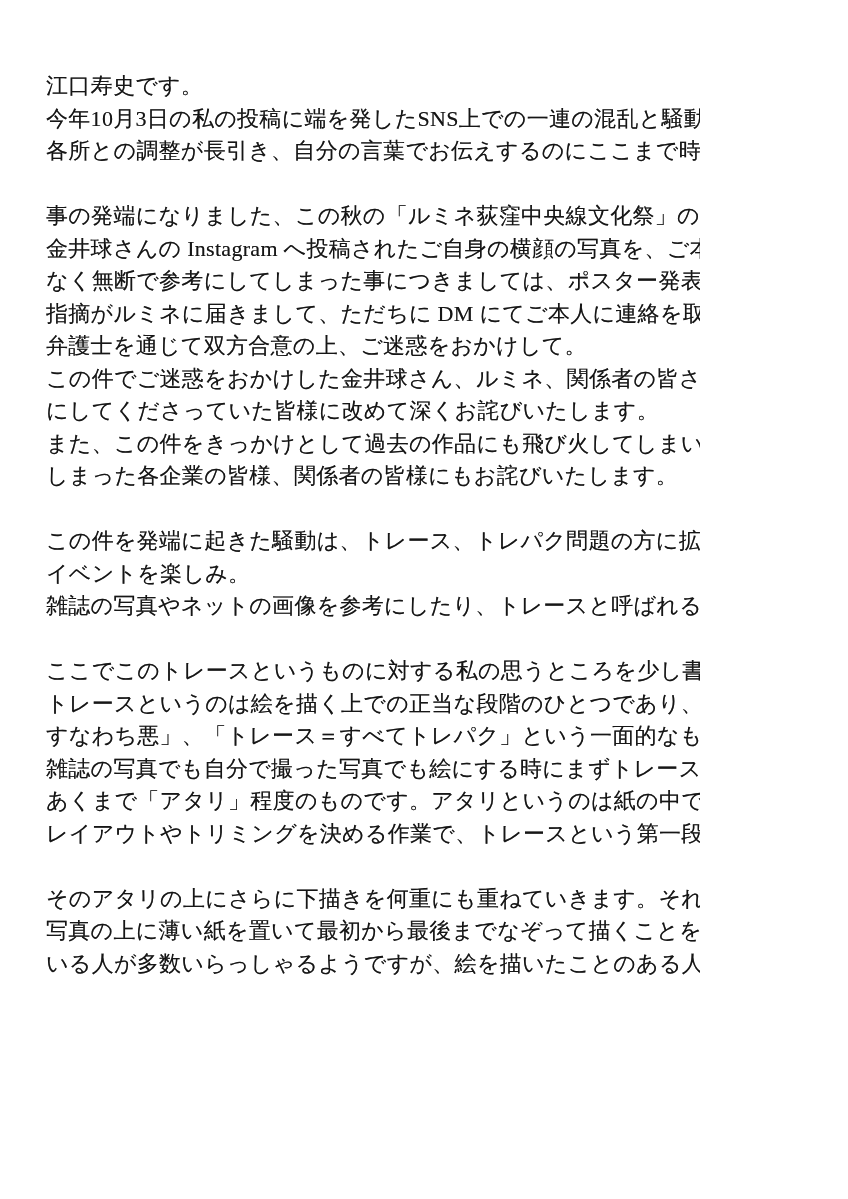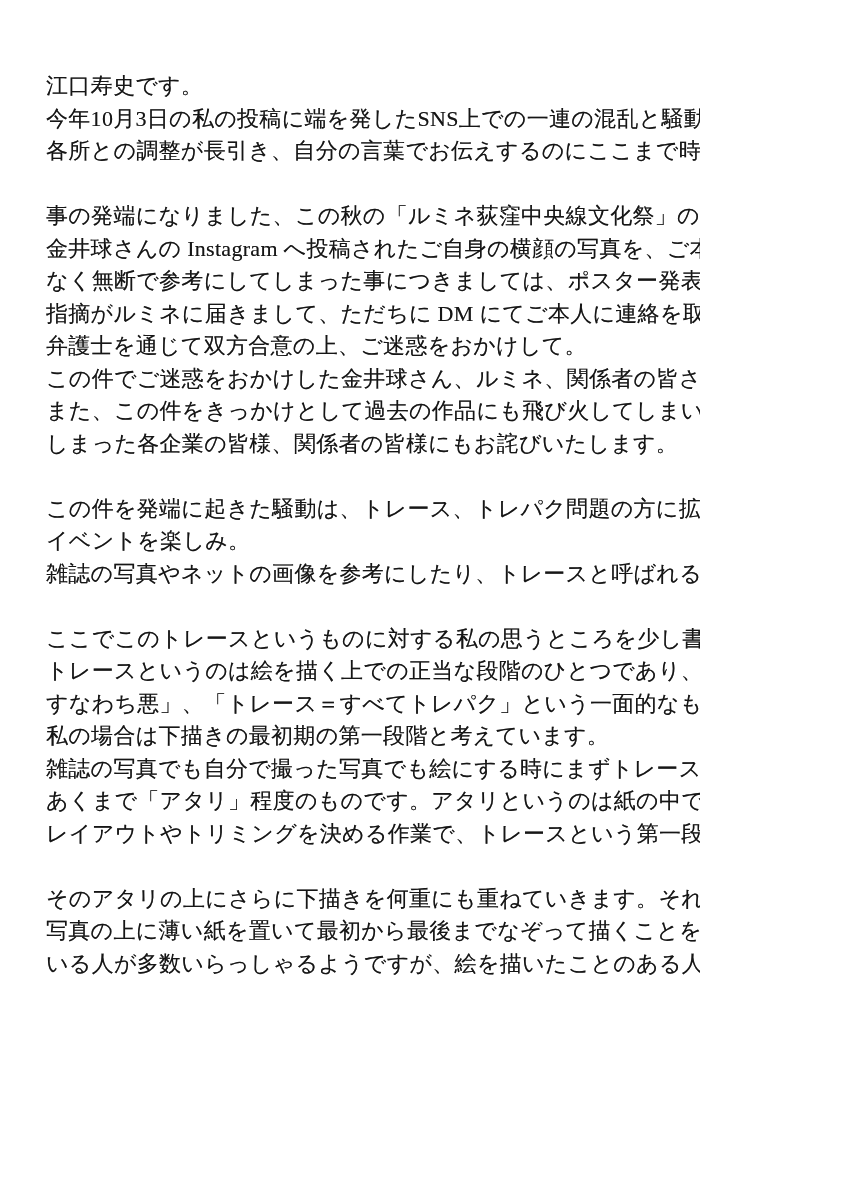--- a/index.html
+++ b/index.html
@@ -48,33 +48,33 @@
         <div class="line">今年10月3日の私の投稿に端を発したSNS上での一連の混乱と騒動につきまして。</div>
         <div class="line">各所との調整が長引き、自分の言葉でお伝えするのにここまで時間を要してしまいま</div>
       </div>
       <div class="paragraph">
         <div class="line">事の発端になりました、この秋の「ルミネ荻窪中央線文化祭」のポスター制作に際し、</div>
         <div class="line">金井球さんの Instagram へ投稿されたご自身の横顔の写真を、ご本人に対する配慮</div>
         <div class="line">なく無断で参考にしてしまった事につきましては、ポスター発表直後にご本人からの</div>
         <div class="line">指摘がルミネに届きまして、ただちに DM にてご本人に連絡を取って謝罪し、その後</div>
         <div class="line">弁護士を通じて双方合意の上、ご迷惑をおかけして。</div>
         <div class="line">この件でご迷惑をおかけした金井球さん、ルミネ、関係者の皆さま、イベントを楽しみ</div>
+        <div class="line">にしてくださっていた皆様に改めて深くお詫びいたします。</div>
         <div class="line">また、この件をきっかけとして過去の作品にも飛び火してしまい、ご迷惑をおかけして</div>
         <div class="line">しまった各企業の皆様、関係者の皆様にもお詫びいたします。</div>
       </div>
       <div class="paragraph">
         <div class="line">この件を発端に起きた騒動は、トレース、トレパク問題の方に拡がり、更に大きなもの</div>
         <div class="line">イベントを楽しみ。</div>
         <div class="line">雑誌の写真やネットの画像を参考にしたり、トレースと呼ばれる表現手法自体を「悪」</div>
       </div>
       <div class="paragraph">
         <div class="line">ここでこのトレースというものに対する私の思うところを少し書かせてください。</div>
         <div class="line">トレースというのは絵を描く上での正当な段階のひとつであり、「トレース＝盗用行為</div>
         <div class="line">すなわち悪」、「トレース＝すべてトレパク」という一面的なものでもありません。</div>
-        <div class="line">私の場合は下描きの最初期の第一段階と考えています。</div>
         <div class="line">雑誌の写真でも自分で撮った写真でも絵にする時にまずトレースはしますが、それは</div>
         <div class="line">あくまで「アタリ」程度のものです。アタリというのは紙の中でどの位置に絵がくるかの</div>
         <div class="line">レイアウトやトリミングを決める作業で、トレースという第一段階はそこまでです。</div>
       </div>
       <div class="paragraph">
         <div class="line">そのアタリの上にさらに下描きを何重にも重ねていきます。それは参考にした写真か</div>
         <div class="line">写真の上に薄い紙を置いて最初から最後までなぞって描くことをトレースだと思って</div>
         <div class="line">いる人が多数いらっしゃるようですが、絵を描いたことのある人なら誰でもおわかりだ</div>
       </div>
     </div>

